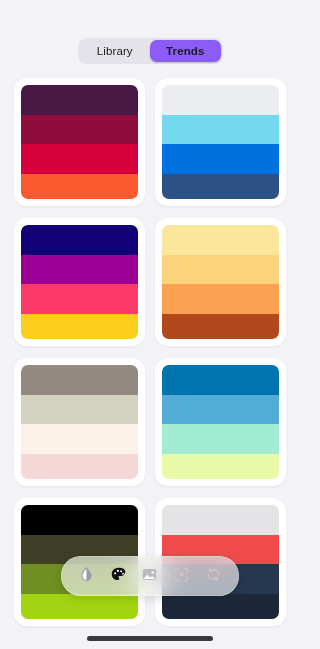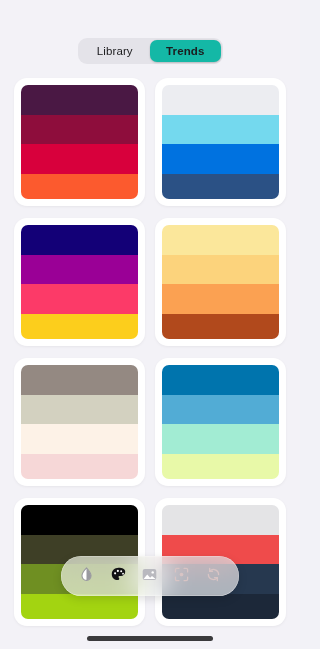--- a/index.html
+++ b/index.html
@@ -34,21 +34,21 @@
     flex: 1;
     display: flex; align-items: center; justify-content: center;
     font-size: 11.5px;
     color: #1c1c1e;
     border-radius: 7px;
     letter-spacing: .1px;
     cursor: pointer;
     user-select: none;
   }
   .seg-item.active {
-    background: #14b8a6;
+    background: #8b5cf6;
     box-shadow: 0 1px 2px rgba(0,0,0,.16), 0 0 0 .5px rgba(0,0,0,.04);
     font-weight: 600;
   }
 
   
   .grid {
     position: absolute;
     top: 78px; left: 0;
     width: 300px;
     display: grid;

